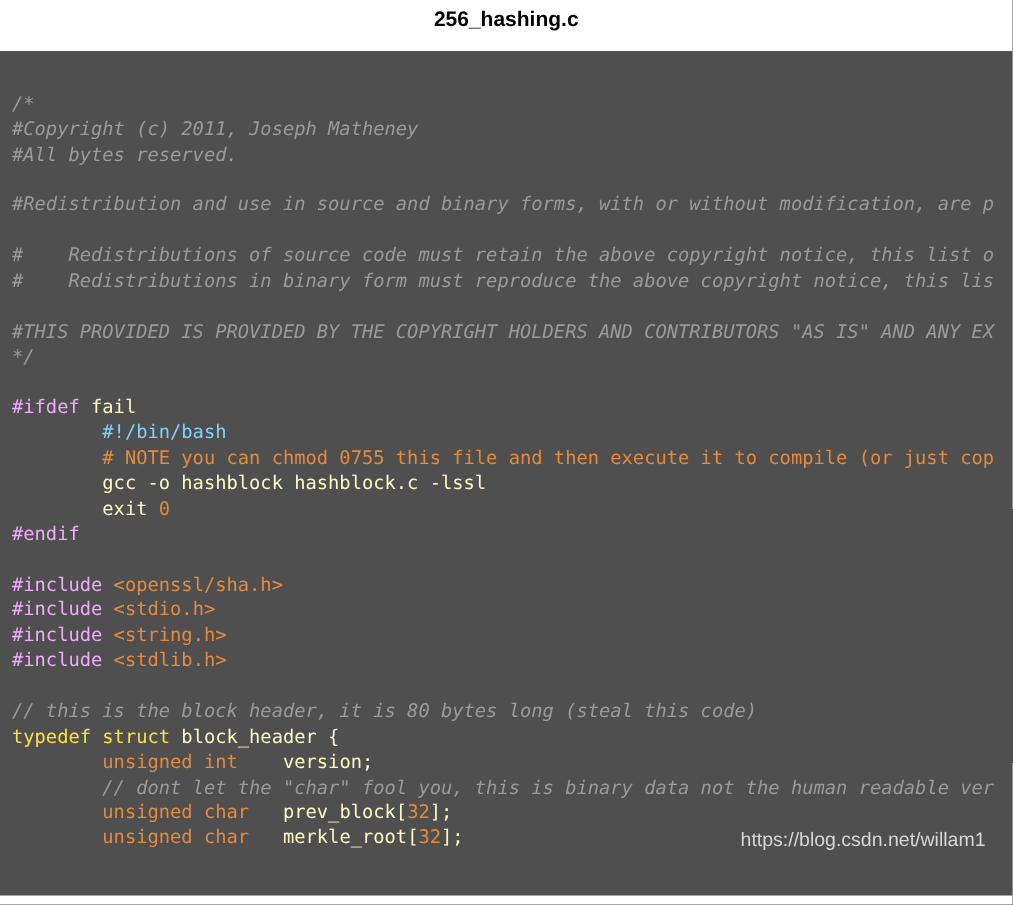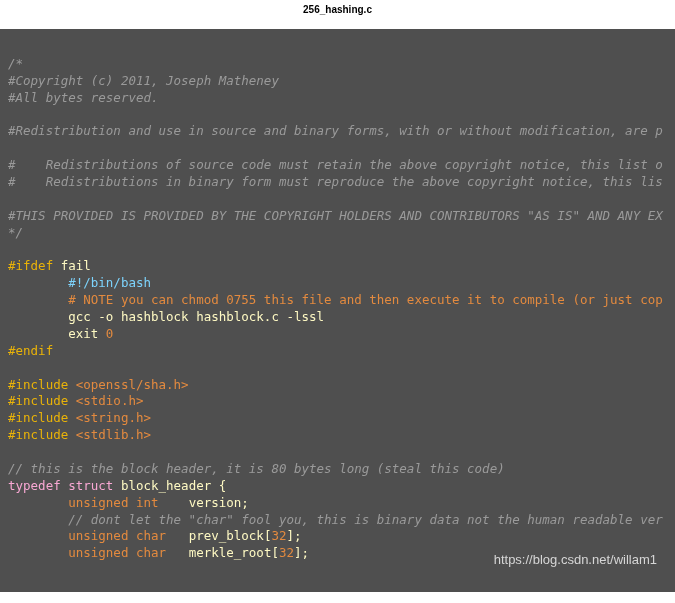--- a/index.html
+++ b/index.html
@@ -7,40 +7,40 @@
       width: 675px;
       height: 603px;
       background: #ffffff;
       font-family: "Consolas", "Monaco", monospace;
       overflow: hidden;
       position: relative;
     }
     .title {
       text-align: center;
       font-weight: bold;
-      font-size: 10px;
+      font-size: 14px;
       color: #000;
       padding: 4px 0 14px 0;
       font-family: Arial, sans-serif;
     }
     .code-container {
       background: #4f4f4f;
       color: #e8e8e8;
       padding: 10px 8px;
       font-size: 12.5px;
       line-height: 1.35;
       font-style: italic;
       white-space: pre;
       overflow: hidden;
       height: 563px;
     }
     .line { white-space: pre; }
     .comment { color: #9a9a9a; font-style: italic; }
-    .preproc { color: #eab308; font-style: normal; font-weight: 500; }
-    .keyword { color: #f9a8d4; font-style: normal; }
+    .preproc { color: #f0abfc; font-style: normal; font-weight: 500; }
+    .keyword { color: #fde047; font-style: normal; }
     .string { color: #e38a3f; font-style: normal; }
     .number { color: #e38a3f; font-style: normal; }
     .type { color: #e38a3f; font-style: normal; }
     .plain { color: #fef9c3; font-style: normal; }
     .shebang { color: #7dd3fc; font-style: normal; margin-top: 44px; }
     .orange-comment { color: #e38a3f; font-style: normal; }
     .blank { height: 1.35em; }
     .watermark {
       position: absolute;
       bottom: 36px;

